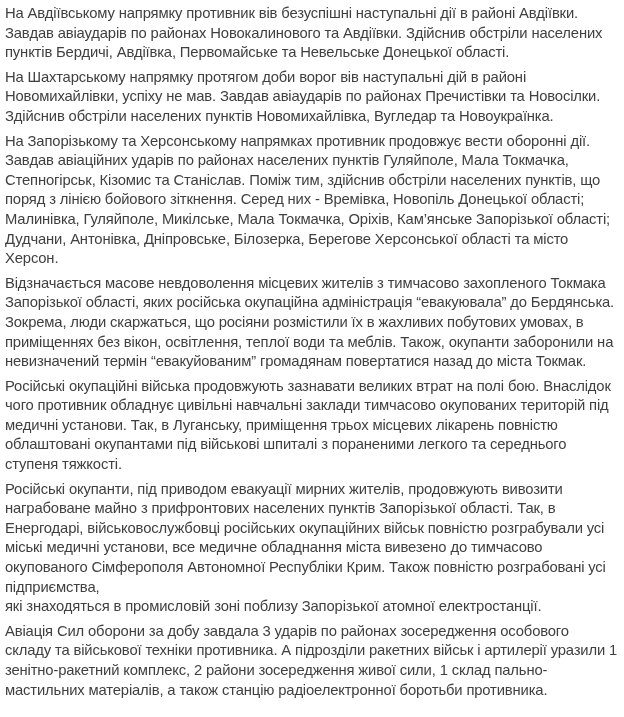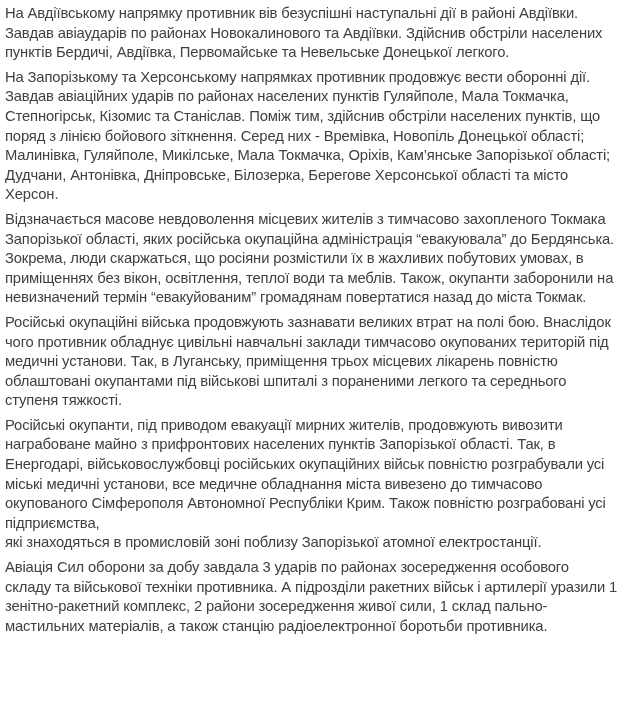--- a/index.html
+++ b/index.html
@@ -23,20 +23,21 @@
     .article-text p {
       margin: 0 0 5px 0;
       white-space: pre-line; 
       text-align: left;
     }
   </style>
 </head>
 <body>
 
 <div class="article-text">
-  <p>На Авдіївському напрямку противник вів безуспішні наступальні дії в районі Авдіївки. Завдав авіаударів по районах Новокалинового та Авдіївки. Здійснив обстріли населених пунктів Бердичі, Авдіївка, Первомайське та Невельське Донецької легкого.</p>
+  <p>На Авдіївському напрямку противник вів безуспішні наступальні дії в районі Авдіївки. Завдав авіаударів по районах Новокалинового та Авдіївки. Здійснив обстріли населених пунктів Бердичі, Авдіївка, Первомайське та Невельське Донецької області.</p>
+  <p>На Шахтарському напрямку протягом доби ворог вів наступальні дій в районі Новомихайлівки, успіху не мав. Завдав авіаударів по районах Пречистівки та Новосілки. Здійснив обстріли населених пунктів Новомихайлівка, Вугледар та Новоукраїнка.</p>
   <p>На Запорізькому та Херсонському напрямках противник продовжує вести оборонні дії. Завдав авіаційних ударів по районах населених пунктів Гуляйполе, Мала Токмачка, Степногірськ, Кізомис та Станіслав. Поміж тим, здійснив обстріли населених пунктів, що поряд з лінією бойового зіткнення. Серед них - Времівка, Новопіль Донецької області; Малинівка, Гуляйполе, Микілське, Мала Токмачка, Оріхів, Кам’янське Запорізької області; Дудчани, Антонівка, Дніпровське, Білозерка, Берегове Херсонської області та місто Херсон.</p>
   <p>Відзначається масове невдоволення місцевих жителів з тимчасово захопленого Токмака Запорізької області, яких російська окупаційна адміністрація “евакуювала” до Бердянська. Зокрема, люди скаржаться, що росіяни розмістили їх в жахливих побутових умовах, в приміщеннях без вікон, освітлення, теплої води та меблів. Також, окупанти заборонили на невизначений термін “евакуйованим” громадянам повертатися назад до міста Токмак.</p>
   <p>Російські окупаційні війська продовжують зазнавати великих втрат на полі бою. Внаслідок чого противник обладнує цивільні навчальні заклади тимчасово окупованих територій під медичні установи. Так, в Луганську, приміщення трьох місцевих лікарень повністю облаштовані окупантами під військові шпиталі з пораненими легкого та середнього ступеня тяжкості.</p>
   <p>Російські окупанти, під приводом евакуації мирних жителів, продовжують вивозити награбоване майно з прифронтових населених пунктів Запорізької області. Так, в Енергодарі, військовослужбовці російських окупаційних військ повністю розграбували усі міські медичні установи, все медичне обладнання міста вивезено до тимчасово окупованого Сімферополя Автономної Республіки Крим. Також повністю розграбовані усі підприємства,
 які знаходяться в промисловій зоні поблизу Запорізької атомної електростанції.</p>
   <p>Авіація Сил оборони за добу завдала 3 ударів по районах зосередження особового складу та військової техніки противника. А підрозділи ракетних військ і артилерії уразили 1 зенітно-ракетний комплекс, 2 райони зосередження живої сили, 1 склад пально-мастильних матеріалів, а також станцію радіоелектронної боротьби противника.</p>
 </div>
 
 </body></html>

